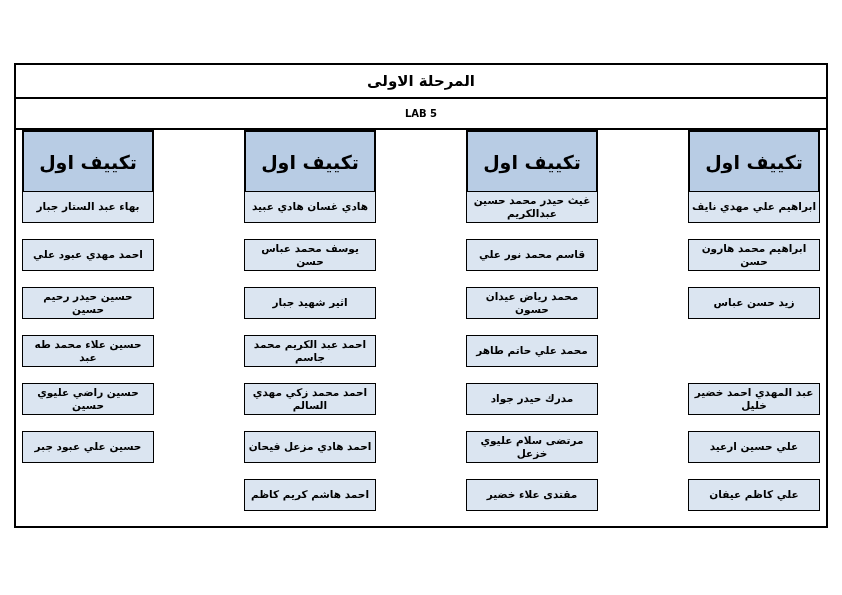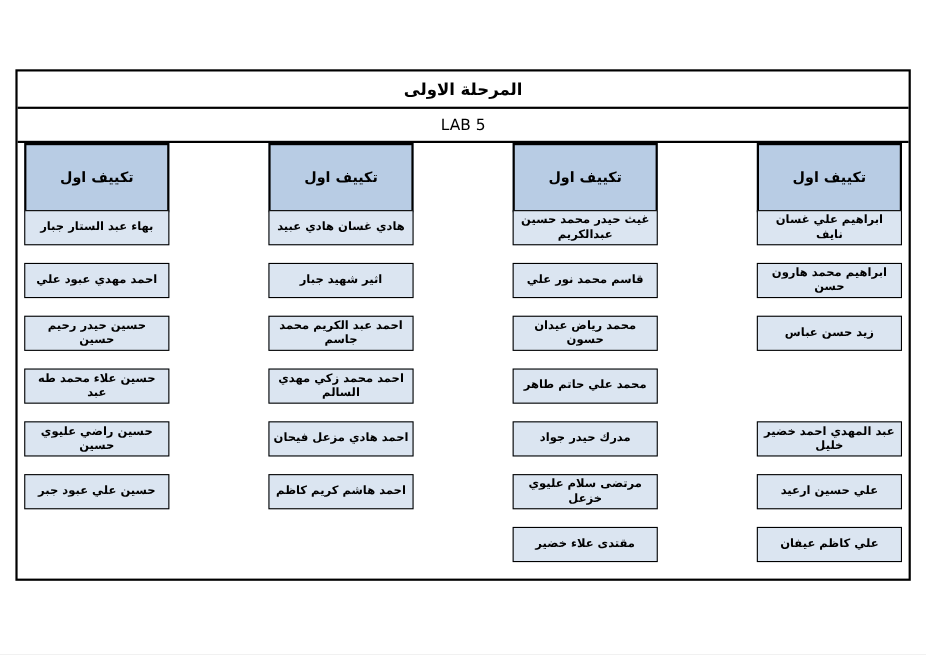--- a/index.html
+++ b/index.html
@@ -13,30 +13,30 @@
     border:2px solid #000; box-sizing:border-box; direction:rtl; background:#fff;
   }
   .title-row {
     height:32px; border-bottom:2px solid #000; box-sizing:content-box;
     display:flex; align-items:center; justify-content:center;
     font-weight:bold; font-size:15px;
   }
   .lab-row {
     height:29px; border-bottom:2px solid #000; direction:ltr;
     display:flex; align-items:center; justify-content:center;
-    font-weight:normal; font-size:14px;
+    font-weight:bold; font-size:10px;
   }
   .cols {
     display:flex; justify-content:space-between; padding:0 6px;
   }
   .col { width:132px; }
   .col-header {
     height:63px; box-sizing:border-box; background:#b8cce4; border:2px solid #000;
     display:flex; align-items:center; justify-content:center;
-    font-weight:bold; font-size:13px; text-align:center;
+    font-weight:bold; font-size:19px; text-align:center;
   }
   .name-slot { height:32px; margin-top:16px; position:relative; }
   .name-slot.attached { margin-top:-2px; }
   .name-box {
     position:absolute; top:0; left:0; width:100%; min-height:32px;
     box-sizing:border-box; background:#dbe5f1; border:1.5px solid #000;
     display:flex; align-items:center; justify-content:center;
     text-align:center; font-weight:bold; font-size:10.5px; line-height:1.25;
     padding:2px 3px; z-index:1;
   }
@@ -49,21 +49,21 @@
   <div class="table">
 
     <div class="title-row">المرحلة الاولى</div>
     <div class="lab-row">LAB 5</div>
 
     <div class="cols">
 
       <div class="col">
         <div class="col-header">تكييف اول</div>
         <div class="name-slot attached">
-            <div class="name-box">ابراهيم علي غسان نايف</div>
+            <div class="name-box">ابراهيم علي مهدي نايف</div>
           </div>
         <div class="name-slot">
             <div class="name-box">ابراهيم محمد هارون حسن</div>
           </div>
         <div class="name-slot">
             <div class="name-box">زيد حسن عباس</div>
           </div>
         <div class="name-slot"></div>
         <div class="name-slot">
             <div class="name-box">عبد المهدي احمد خضير خليل</div>
@@ -100,20 +100,23 @@
             <div class="name-box">مقتدى علاء خضير</div>
           </div>
       </div>
 
       <div class="col">
         <div class="col-header">تكييف اول</div>
         <div class="name-slot attached">
             <div class="name-box">هادي غسان هادي عبيد</div>
           </div>
         <div class="name-slot">
+            <div class="name-box">يوسف محمد عباس حسن</div>
+          </div>
+        <div class="name-slot">
             <div class="name-box">اثير شهيد جبار</div>
           </div>
         <div class="name-slot">
             <div class="name-box">احمد عبد الكريم محمد جاسم</div>
           </div>
         <div class="name-slot">
             <div class="name-box">احمد محمد زكي مهدي السالم</div>
           </div>
         <div class="name-slot">
             <div class="name-box">احمد هادي مزعل فيحان</div>

